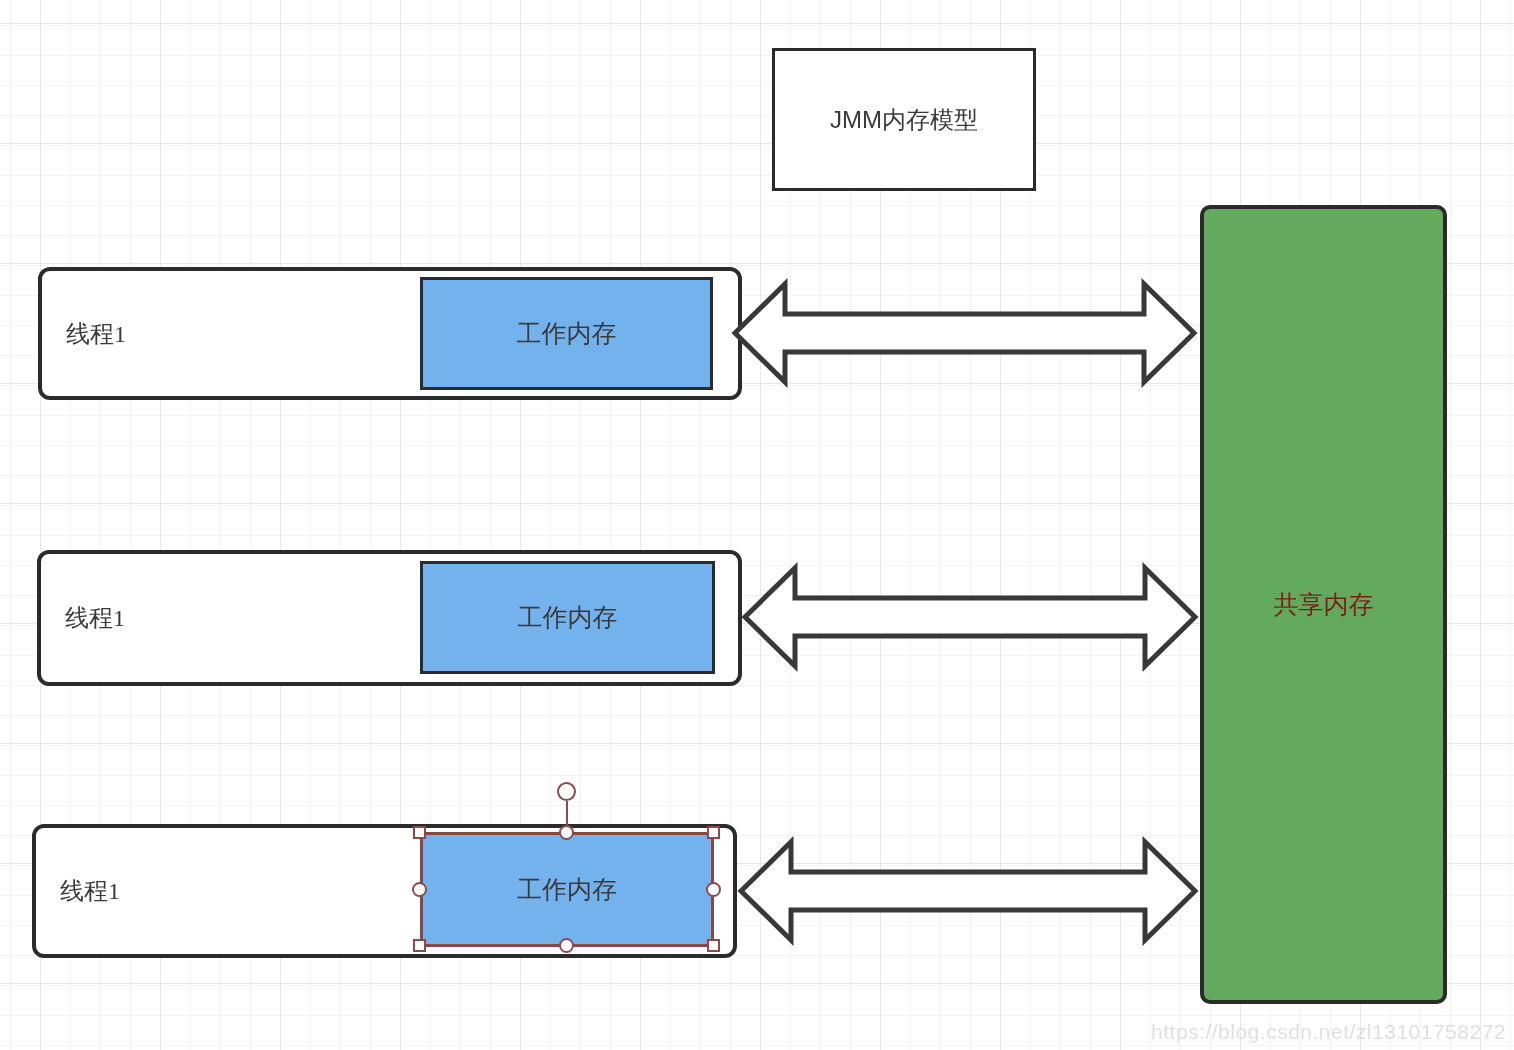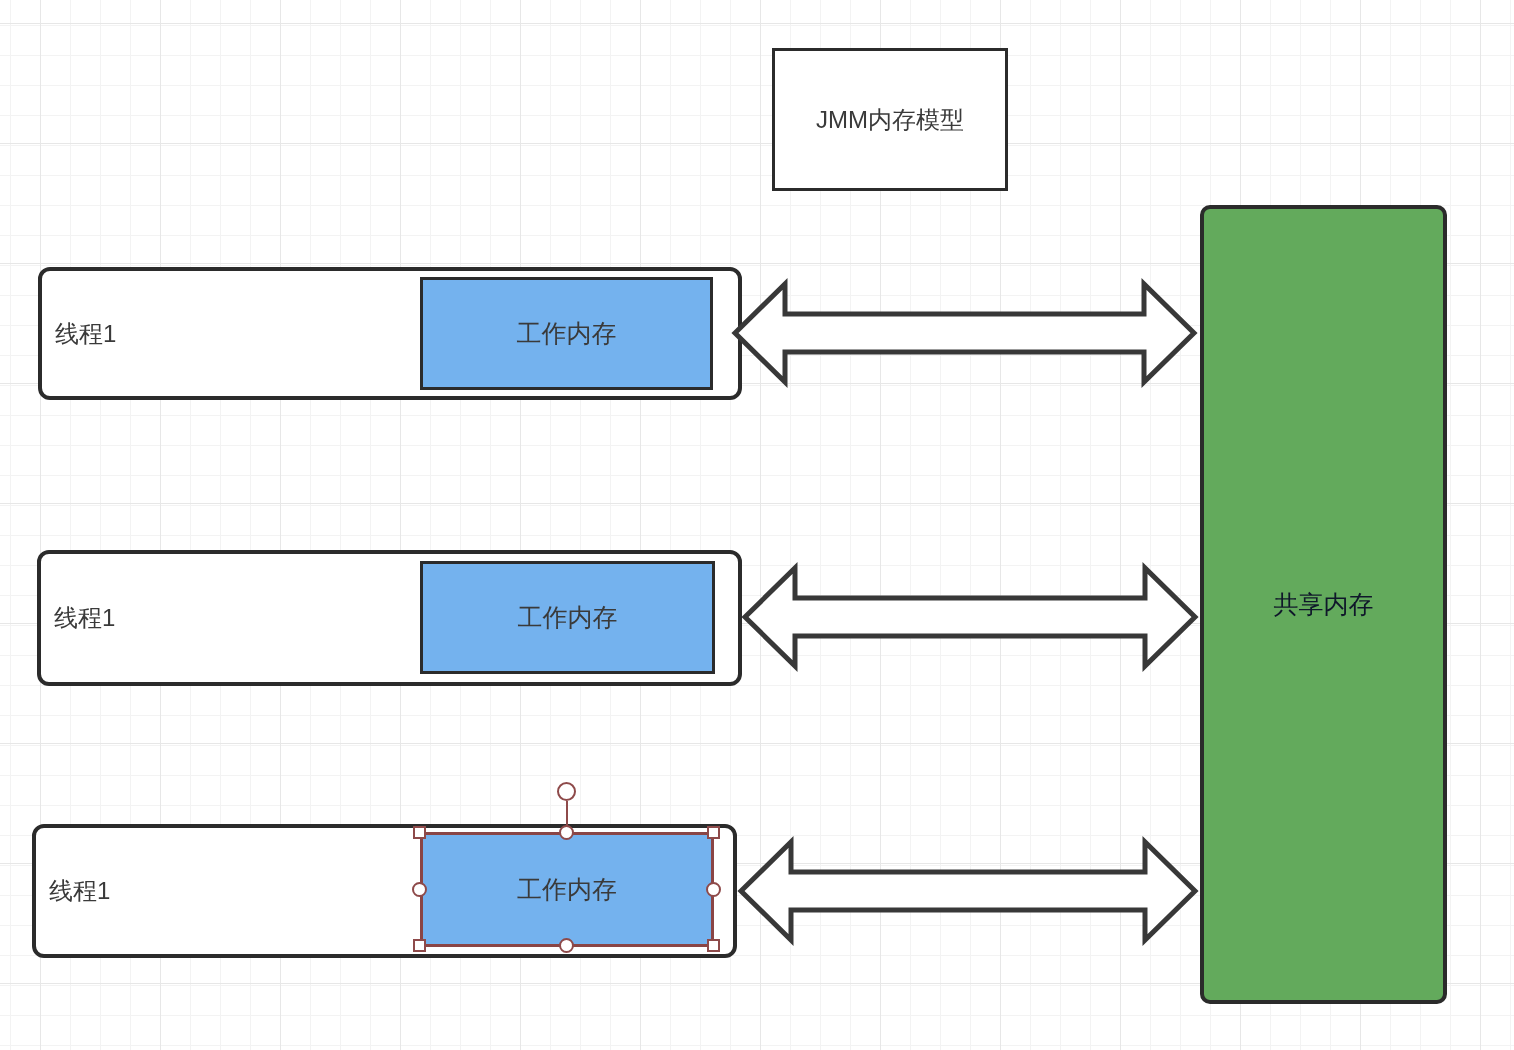--- a/index.html
+++ b/index.html
@@ -18,35 +18,35 @@
       linear-gradient(to bottom, #e7e7e7 1px, transparent 1px),
       linear-gradient(to right, #f3f3f3 1px, transparent 1px),
       linear-gradient(to bottom, #f3f3f3 1px, transparent 1px);
     background-size: 120px 120px, 120px 120px, 30px 30px, 30px 30px;
     background-position: 40px 23px, 40px 23px, 10px 25px, 10px 25px;
   }
 
   .shape { position: absolute; }
 
   .title-box {
-    left: 772px; top: 48px; width: 236px; height: 143px;
+    left: 772px; top: 48px; width: 264px; height: 143px;
     background: #ffffff;
     border: 3px solid #2b2b2b;
     display: flex; align-items: center; justify-content: center;
     font-size: 24px;
   }
 
   .thread-box {
     background: #ffffff;
     border: 4px solid #2b2b2b;
     border-radius: 12px;
     display: flex; align-items: center;
     font-size: 24px;
   }
-  .thread-box .thread-label { padding-left: 13px; }
+  .thread-box .thread-label { padding-left: 24px; font-family: Liberation Serif, serif; }
 
   #thread-box-1 { left: 38px;  top: 267px; width: 704px; height: 133px; }
   #thread-box-2 { left: 37px;  top: 550px; width: 705px; height: 136px; }
   #thread-box-3 { left: 32px;  top: 824px; width: 705px; height: 134px; }
 
   .wm-box {
     background: #74b2ee;
     border: 3px solid #2b2b2b;
     display: flex; align-items: center; justify-content: center;
     font-size: 25px;
@@ -56,21 +56,21 @@
   #wm-box-2 { left: 420px; top: 561px; width: 295px; height: 113px; }
   #wm-box-3 { left: 420px; top: 832px; width: 294px; height: 115px; border-color: #8a4545; }
 
   .shared-box {
     left: 1200px; top: 205px; width: 247px; height: 799px;
     background: #63aa5c;
     border: 4px solid #2b2b2b;
     border-radius: 10px;
     display: flex; align-items: center; justify-content: center;
     font-size: 25px;
-    color: #0f172a;
+    color: #7f1d1d;
   }
 
   .arrow-svg { position: absolute; overflow: visible; }
   .arrow-svg polygon {
     fill: #ffffff;
     stroke: #383838;
     stroke-width: 5;
     stroke-linejoin: miter;
   }
 
@@ -154,14 +154,15 @@
   <div class="handle square" style="left:413px; top:826px;"></div>
   <div class="handle square" style="left:707px; top:826px;"></div>
   <div class="handle square" style="left:413px; top:939px;"></div>
   <div class="handle square" style="left:707px; top:939px;"></div>
 
   <div class="handle circle" style="left:559px; top:825px;"></div>
   <div class="handle circle" style="left:559px; top:938px;"></div>
   <div class="handle circle" style="left:412px; top:882px;"></div>
   <div class="handle circle" style="left:706px; top:882px;"></div>
 
+  <div class="watermark">https://blog.csdn.net/zl13101758272</div>
 
 </div>
 
 </body></html>

